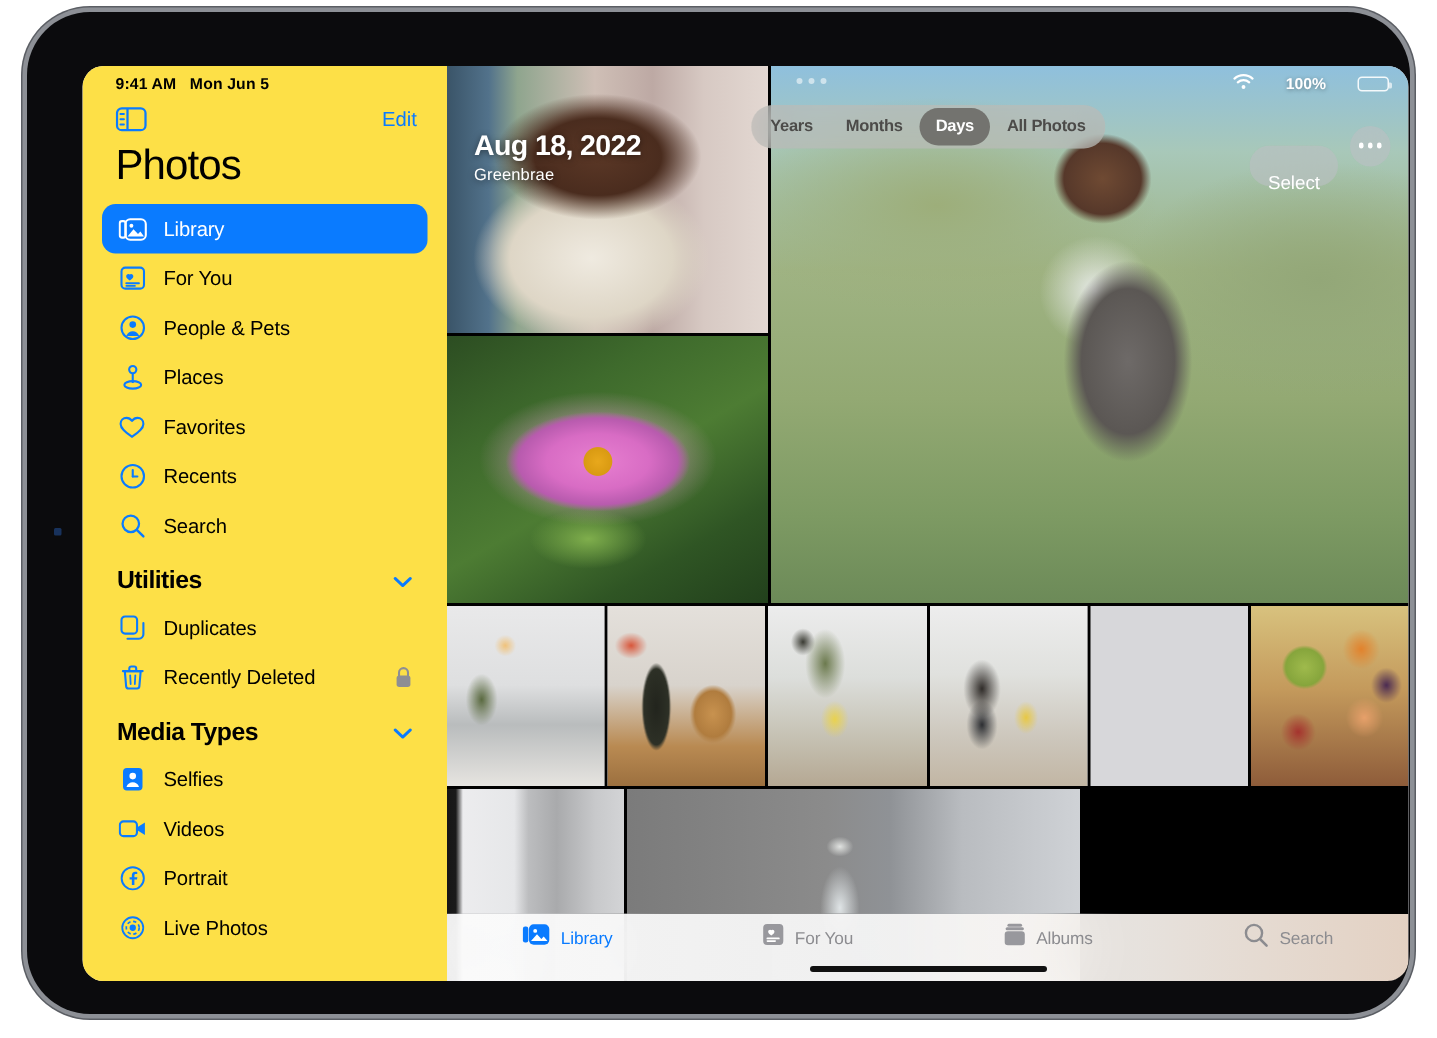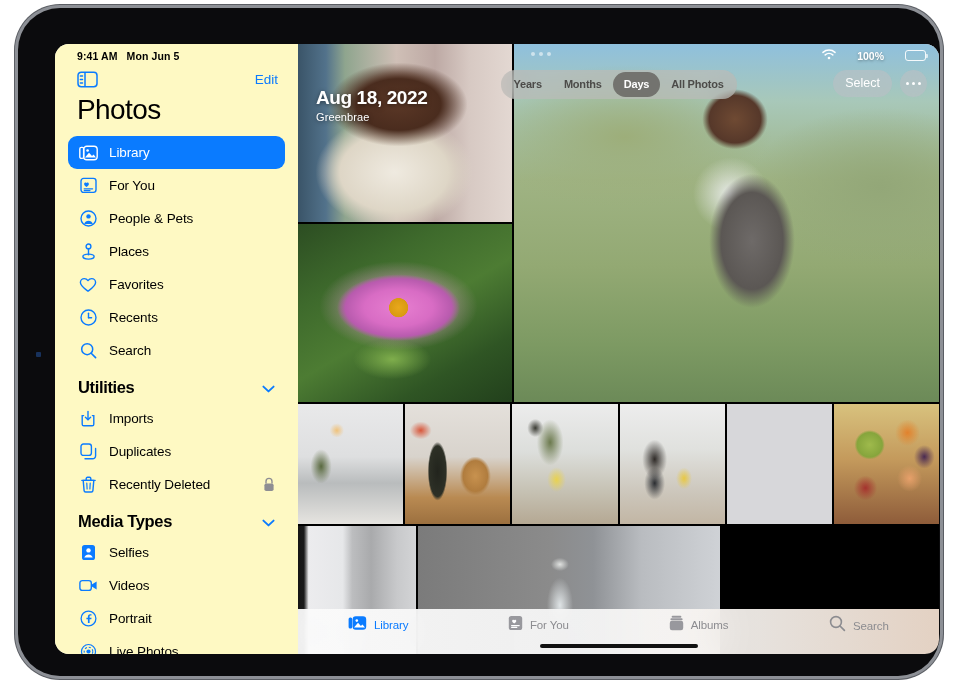--- a/index.html
+++ b/index.html
@@ -36,21 +36,21 @@
     width: 5px; height: 5px;
     background: #1b3a6b;
     border-radius: 1px;
     opacity: .85;
   }
 
   
   #sidebar {
     width: 243px;
     height: 100%;
-    background: #fef9c3;
+    background: #fde047;
     position: relative;
     flex: 0 0 243px;
     overflow: hidden;
   }
   #status-bar-left {
     display: flex;
     gap: 9px;
     padding: 6px 0 0 22px;
     font-size: 10.5px;
     font-weight: bold;
@@ -283,24 +283,25 @@
   #top-right-controls {
     position: absolute;
     right: 12px; top: 26px;
     display: flex; align-items: center; gap: 8px;
   }
   #select-button {
     background: rgba(190,192,196,.55);
     backdrop-filter: blur(12px);
     color: #fff;
     font-size: 12.5px;
-    padding: 0 12px;
+    padding: 12px 12px;
     height: 27px; line-height: 27px;
     border-radius: 14px;
     cursor: pointer;
+    margin-top: 27px;
   }
   #more-button {
     width: 27px; height: 27px;
     border-radius: 50%;
     background: rgba(190,192,196,.55);
     backdrop-filter: blur(12px);
     display: flex; align-items: center; justify-content: center;
     gap: 2.5px;
     cursor: pointer;
   }
@@ -474,30 +475,20 @@
       <div class="section-header">
         <span class="section-title">Utilities</span>
         <span>
           <svg width="13" height="8" viewBox="0 0 13 8">
             <path d="M1.4 1.6 L6.5 6.4 L11.6 1.6" fill="none" stroke="#0a7bff" stroke-width="1.9" stroke-linecap="round" stroke-linejoin="round"></path>
           </svg>
         </span>
       </div>
 
       <div class="nav-list">
-        <div class="nav-item">
-          <span class="nav-icon">
-            <svg width="16" height="17" viewBox="0 0 16 17">
-              <path d="M3.6 5.6H2.2v8.6a1.6 1.6 0 0 0 1.6 1.6h8.4a1.6 1.6 0 0 0 1.6-1.6V5.6h-1.4" fill="none" stroke="#0a7bff" stroke-width="1.4" stroke-linecap="round"></path>
-              <line x1="8" y1="1.4" x2="8" y2="9.6" stroke="#0a7bff" stroke-width="1.4" stroke-linecap="round"></line>
-              <path d="M5.4 7.2 L8 9.8 L10.6 7.2" fill="none" stroke="#0a7bff" stroke-width="1.4" stroke-linecap="round" stroke-linejoin="round"></path>
-            </svg>
-          </span>
-          <span class="nav-label">Imports</span>
-        </div>
 
         <div class="nav-item">
           <span class="nav-icon">
             <svg width="17" height="17" viewBox="0 0 17 17">
               <rect x="1" y="1" width="10.4" height="11.4" rx="2.4" fill="none" stroke="#0a7bff" stroke-width="1.4"></rect>
               <path d="M5 15.8h7.6a3 3 0 0 0 3-3V5.4" fill="none" stroke="#0a7bff" stroke-width="1.4" stroke-linecap="round"></path>
             </svg>
           </span>
           <span class="nav-label">Duplicates</span>
         </div>

